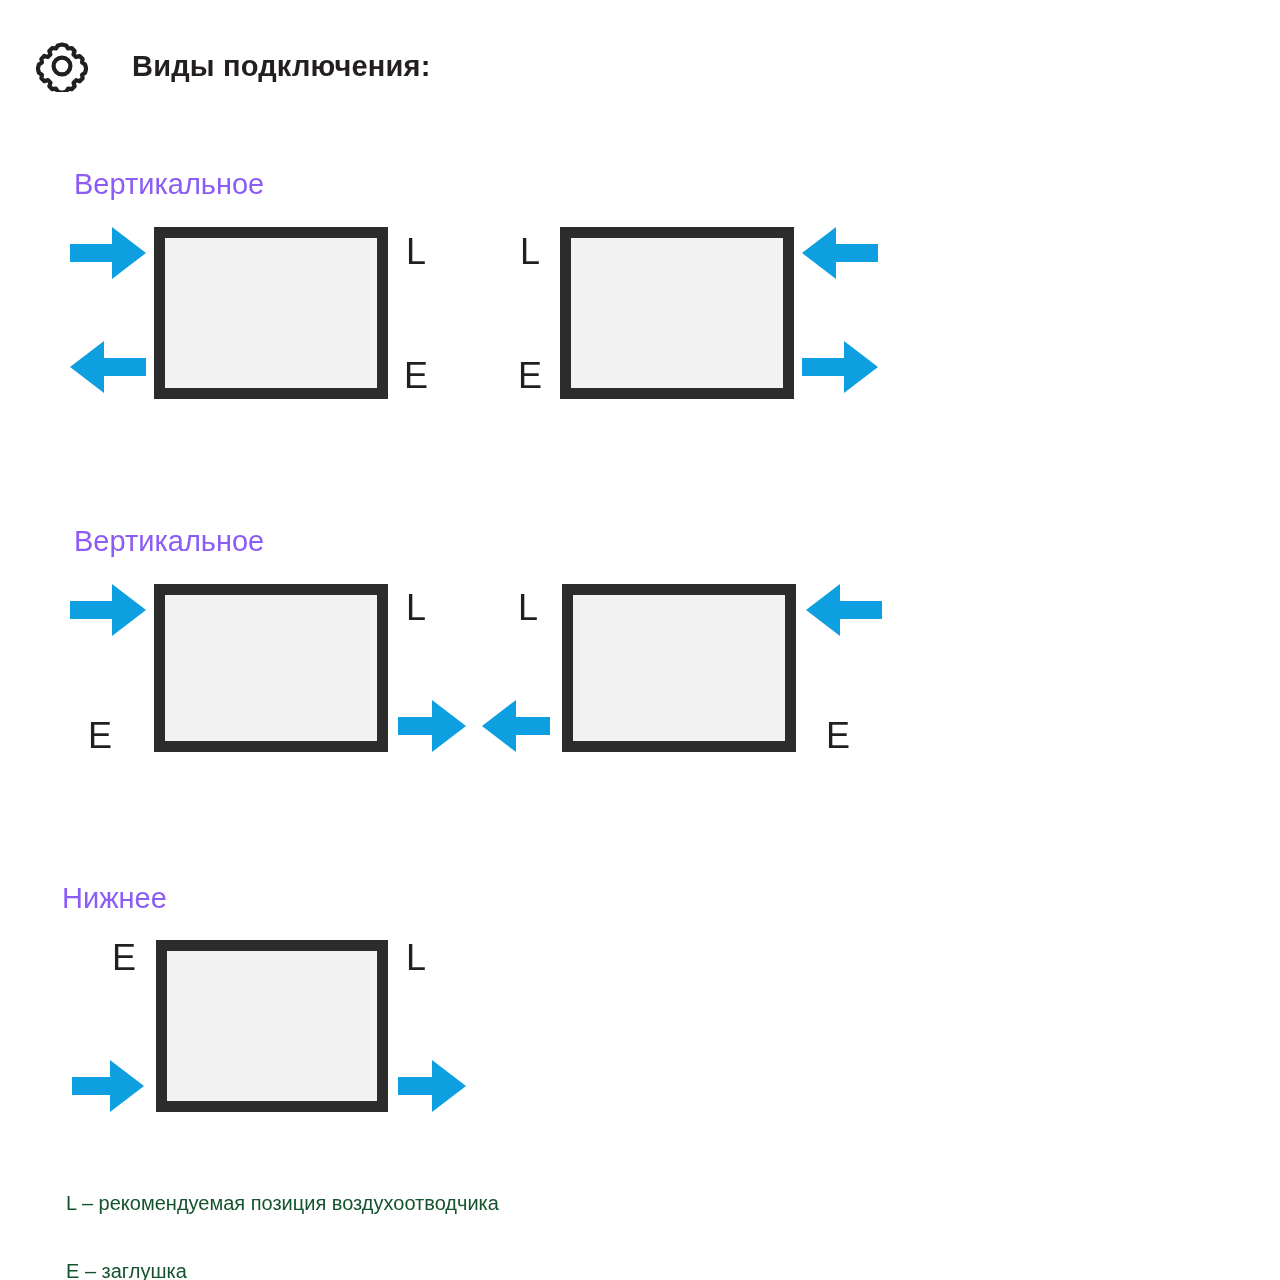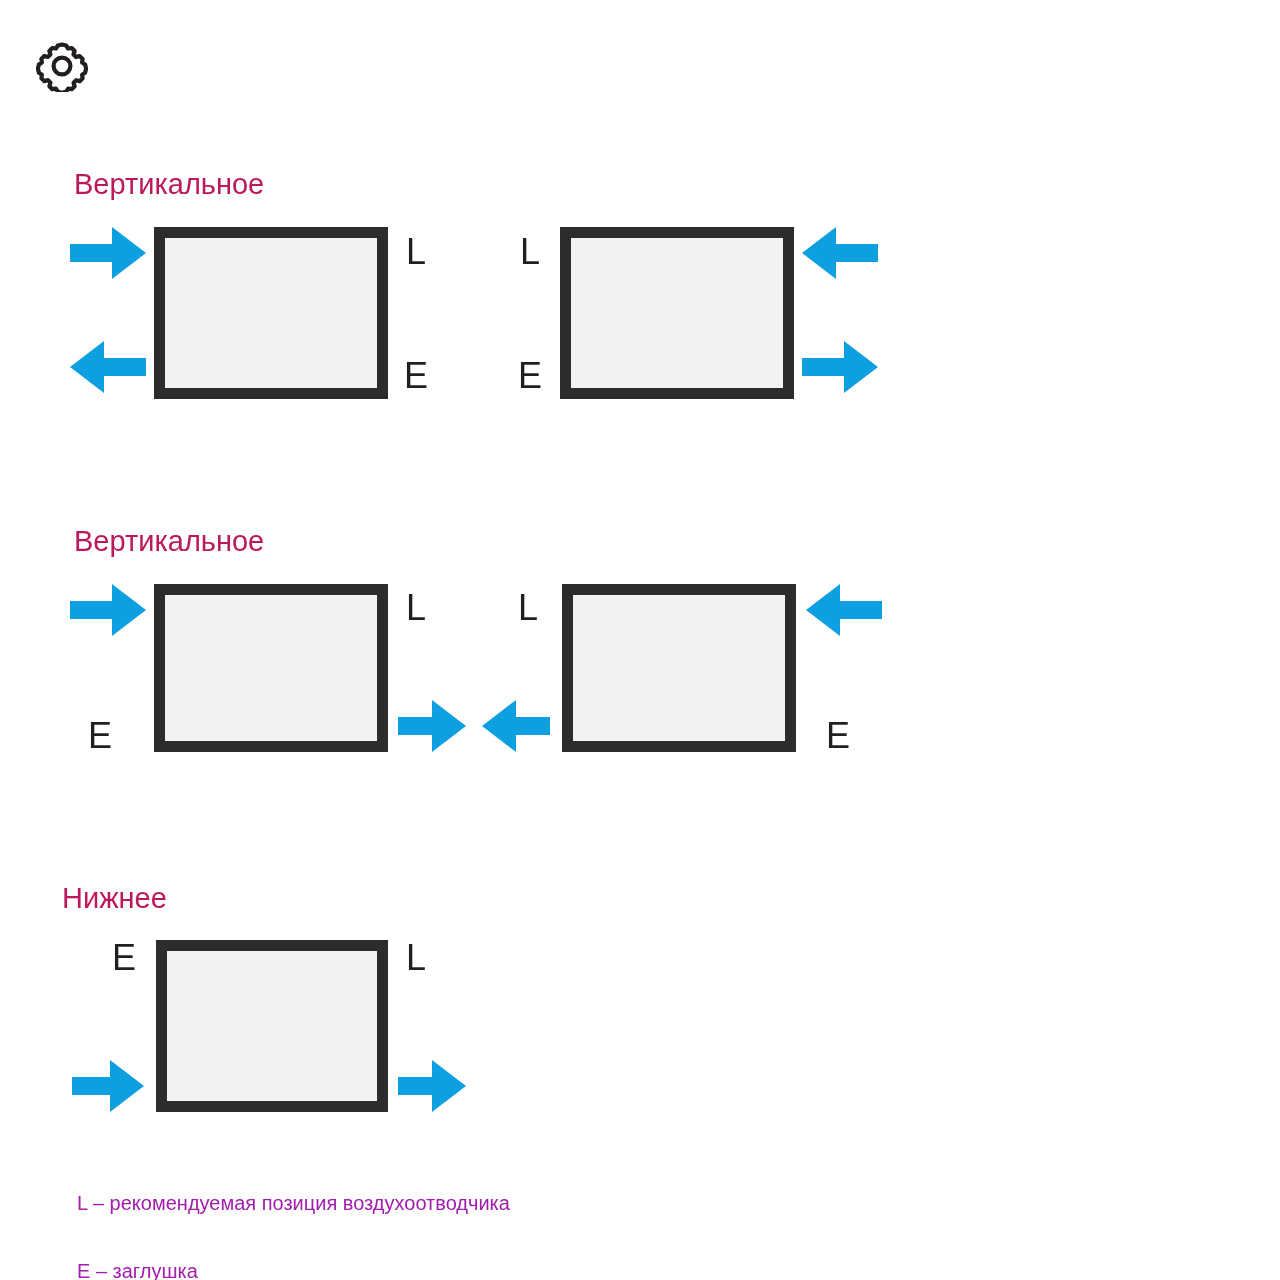--- a/index.html
+++ b/index.html
@@ -35,21 +35,21 @@
     font-weight: bold;
     letter-spacing: 0.2px;
     color: #231f20;
     white-space: nowrap;
   }
 
   
   .section-title {
     position: absolute;
     font-size: 29px;
-    color: #be185d;
+    color: #8b5cf6;
     white-space: nowrap;
   }
 
   
   .radiator {
     position: absolute;
     box-sizing: border-box;
     border: 11px solid #2c2c2c;
     background: #f2f2f2;
   }
@@ -65,40 +65,41 @@
     position: absolute;
     font-size: 36px;
     color: #231f20;
     line-height: 1;
     white-space: nowrap;
   }
 
   
   .legend {
     position: absolute;
-    left: 77px;
+    left: 66px;
     font-size: 20px;
-    color: #a21caf;
+    color: #14532d;
     white-space: nowrap;
   }
   .legend-1 { top: 1192px; }
   .legend-2 { top: 1224px; margin-top: 36px; }
 </style>
 </head>
 <body>
 
 <div class="header">
   <span class="gear-icon">
     <svg viewBox="0 0 52 52" width="52" height="52" aria-hidden="true">
       <g fill="none" stroke="#231f20" stroke-width="4.2" stroke-linejoin="round">
         <path d="M26 4.5l4.1 1.0 2.0 3.0 3.6 -0.5 2.9 3.0 -1.1 3.5 2.6 2.6 3.5 -1.1 3.0 2.9 -0.5 3.6 3.0 2.0 1.0 4.1 -1.0 4.1 -3.0 2.0 0.5 3.6 -2.9 3.0 -3.5 -1.1 -2.6 2.6 1.1 3.5 -3.0 2.9 -3.6 -0.5 -2.0 3.0 -4.1 1.0 -4.1 -1.0 -2.0 -3.0 -3.6 0.5 -2.9 -3.0 1.1 -3.5 -2.6 -2.6 -3.5 1.1 -3.0 -2.9 0.5 -3.6 -3.0 -2.0 -1.0 -4.1 1.0 -4.1 3.0 -2.0 -0.5 -3.6 2.9 -3.0 3.5 1.1 2.6 -2.6 -1.1 -3.5 3.0 -2.9 3.6 0.5 2.0 -3.0z"></path>
         <circle cx="26" cy="26" r="8.4"></circle>
       </g>
     </svg>
   </span>
+  <div class="header-title">Виды подключения:</div>
 </div>
 
 <div class="section-title" style="left:74px; top:168px;">Вертикальное</div>
 
 <div class="radiator" style="left:154px; top:227px; width:234px; height:172px;"></div>
 
 <span class="arrow" style="left:70px; top:227px;">
   <svg width="76" height="52" viewBox="0 0 76 52">
       <path d="M0 17 H42 V0 L76 26 L42 52 V35 H0 Z" fill="#0e9fe0"></path>
     </svg>

